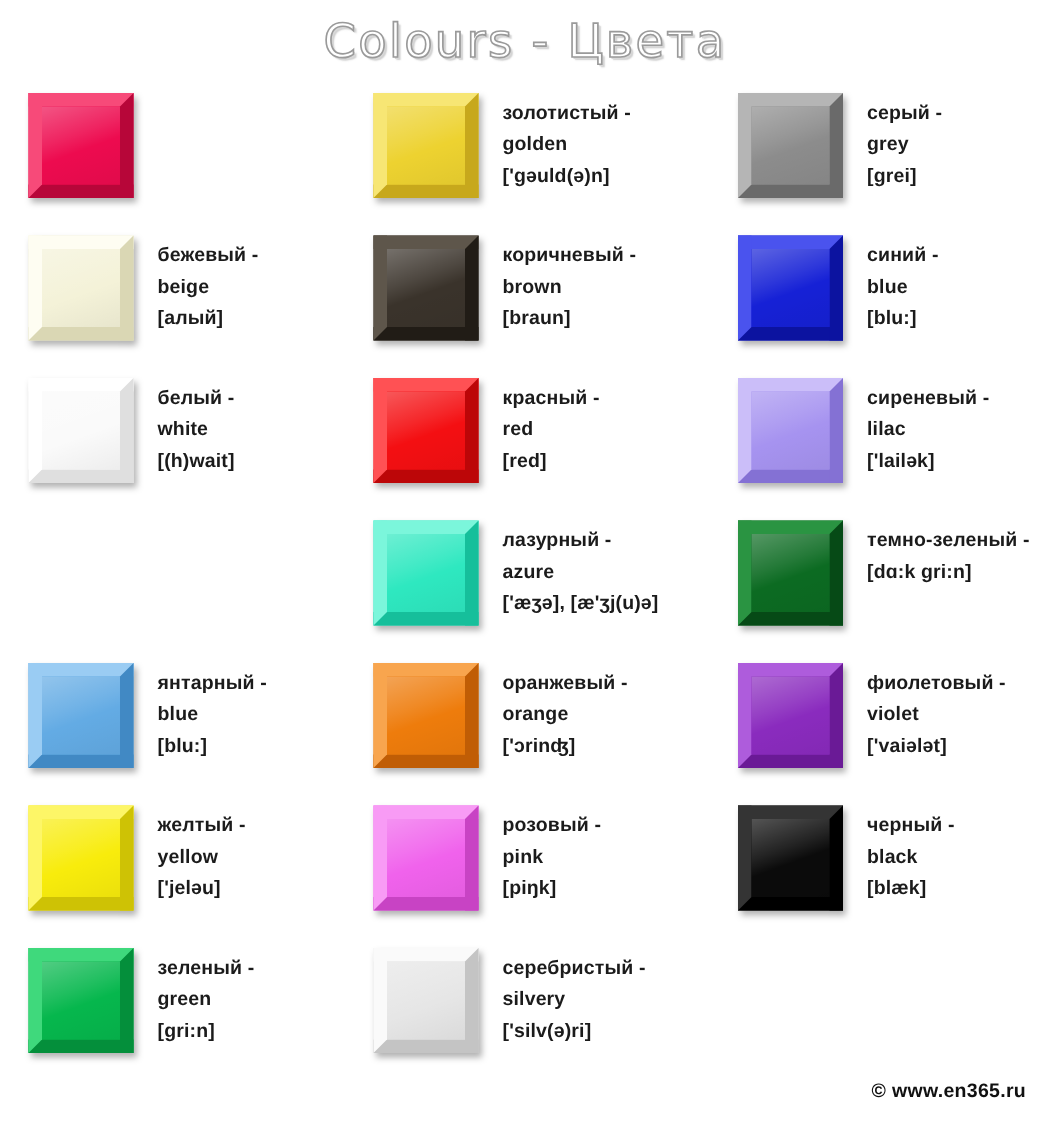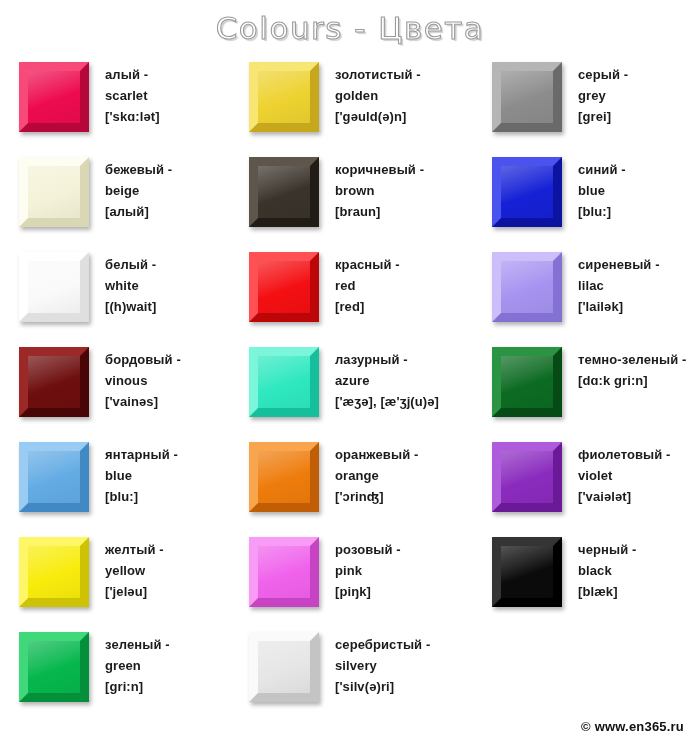--- a/index.html
+++ b/index.html
@@ -133,25 +133,20 @@
     <span class="title">Colours - Цвета</span>
   </div>
 
   <div class="grid">
       <div class="row">
         <div class="cell col0">
           <div class="swatch" style="border-color: rgb(247, 74, 121) rgb(183, 6, 57) rgb(183, 6, 57) rgb(247, 74, 121); background: rgb(237, 11, 79);">
             <div class="face" style="background: rgb(237, 11, 79);"></div>
             <div class="gloss"></div>
           </div>
-          <div class="labels">
-            <span class="ru">алый -</span>
-            <span class="en">scarlet</span>
-            <span class="ipa">['skɑ:lət]</span>
-          </div>
         </div>
         <div class="cell col1">
           <div class="swatch" style="border-color: rgb(247, 230, 116) rgb(199, 168, 28) rgb(199, 168, 28) rgb(247, 230, 116); background: rgb(237, 210, 48);">
             <div class="face" style="background: rgb(237, 210, 48);"></div>
             <div class="gloss"></div>
           </div>
           <div class="labels">
             <span class="ru">золотистый -</span>
             <span class="en">golden</span>
             <span class="ipa">['gəuld(ə)n]</span>
@@ -233,31 +228,20 @@
             <div class="gloss"></div>
           </div>
           <div class="labels">
             <span class="ru">сиреневый -</span>
             <span class="en">lilac</span>
             <span class="ipa">['lailək]</span>
           </div>
         </div>
       </div>
       <div class="row">
-        <div class="cell col0">
-          <div class="swatch" style="border-color: rgb(156, 40, 40) rgb(74, 6, 6) rgb(74, 6, 6) rgb(156, 40, 40); background: rgb(110, 14, 14);">
-            <div class="face" style="background: rgb(110, 14, 14);"></div>
-            <div class="gloss"></div>
-          </div>
-          <div class="labels">
-            <span class="ru">бордовый -</span>
-            <span class="en">vinous</span>
-            <span class="ipa">['vainəs]</span>
-          </div>
-        </div>
         <div class="cell col1">
           <div class="swatch" style="border-color: rgb(123, 246, 219) rgb(22, 191, 155) rgb(22, 191, 155) rgb(123, 246, 219); background: rgb(46, 232, 192);">
             <div class="face" style="background: rgb(46, 232, 192);"></div>
             <div class="gloss"></div>
           </div>
           <div class="labels">
             <span class="ru">лазурный -</span>
             <span class="en">azure</span>
             <span class="ipa">['æʒə], [æ'ʒj(u)ə]</span>
           </div>

